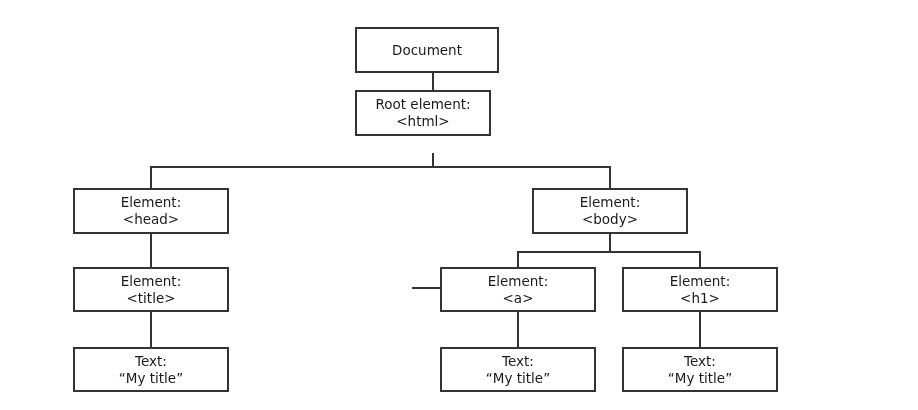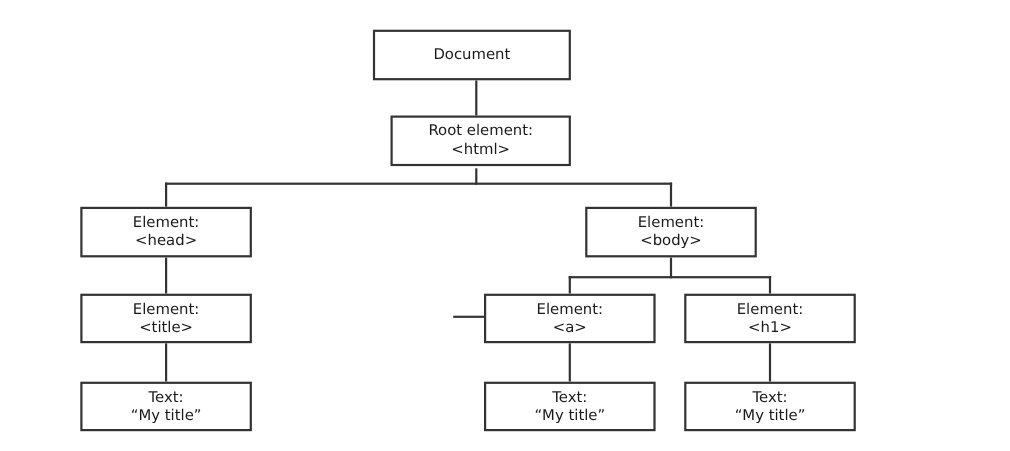--- a/index.html
+++ b/index.html
@@ -29,22 +29,22 @@
     color: #1a1a1a;
     text-align: center;
     white-space: nowrap;
   }
   .line {
     position: absolute;
     background: #333333;
   }
 
   
-  .n-document    { left: 339px; top:  27px; width: 180px; height: 46px; }
-  .n-root        { left: 355px; top: 105px; width: 164px; height: 46px; }
+  .n-document    { left: 355px; top:  27px; width: 144px; height: 46px; }
+  .n-root        { left: 355px; top: 90px; width: 136px; height: 46px; }
   .n-head        { left:  73px; top: 188px; width: 156px; height: 46px; }
   .n-body        { left: 532px; top: 188px; width: 156px; height: 46px; }
   .n-title       { left:  73px; top: 267px; width: 156px; height: 45px; }
   .n-href        { left: 256px; top: 267px; width: 156px; height: 45px; }
   .n-a           { left: 440px; top: 267px; width: 156px; height: 45px; }
   .n-h1          { left: 622px; top: 267px; width: 156px; height: 45px; }
   .n-text-title  { left:  73px; top: 347px; width: 156px; height: 45px; }
   .n-text-link   { left: 440px; top: 347px; width: 156px; height: 45px; }
   .n-text-header { left: 622px; top: 347px; width: 156px; height: 45px; }
 

